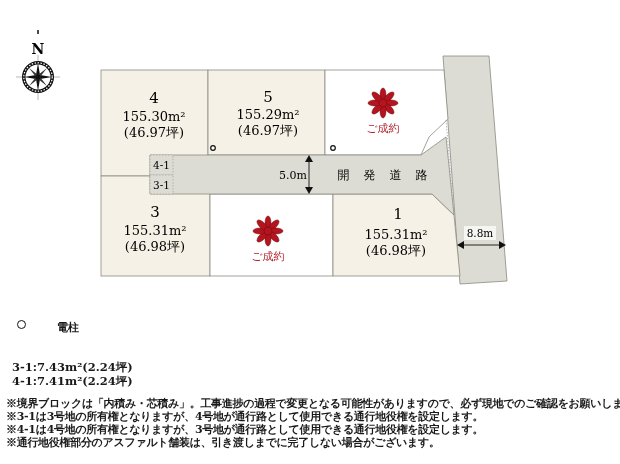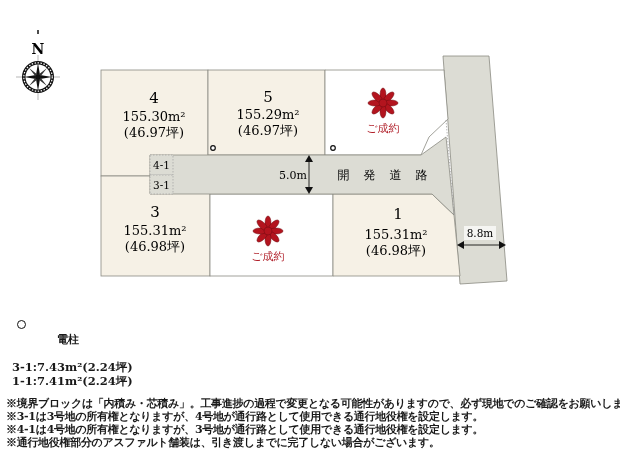--- a/index.html
+++ b/index.html
@@ -3,21 +3,21 @@
 <meta charset="utf-8">
 <style>
   html, body { margin: 0; padding: 0; background: #ffffff; }
   body { width: 620px; height: 464px; position: relative; overflow: hidden;
          font-family: "DejaVu Serif", "Liberation Serif", serif; color: #1a1a1a; }
   #plan { position: absolute; left: 0; top: 0; width: 620px; height: 300px; }
   .lot-num { font-size: 15px; }
   .lot-area { font-size: 13px; }
   .legend { position: absolute; left: 12px; top: 316px; width: 200px; height: 20px; }
   .legend-pole { position: absolute; left: 5px; top: 4px; width: 7px; height: 7px; border: 1.6px solid #111; border-radius: 50%; }
-  .legend-label { position: absolute; left: 45px; top: 16px; font-size: 11px; font-weight: bold; }
+  .legend-label { position: absolute; left: 45px; top: 4px; font-size: 11px; font-weight: bold; }
   .sub-areas { position: absolute; left: 12px; top: 360px; font-size: 11.5px; line-height: 14px; font-weight: bold; }
   .notes { position: absolute; left: 6px; top: 397px; font-size: 11px; font-weight: bold; line-height: 13px; letter-spacing: -0.3px; white-space: nowrap; }
 </style>
 </head>
 <body>
 
 <svg id="plan" viewBox="0 0 620 300" xmlns="http://www.w3.org/2000/svg">
 
   <g>
     <line x1="38" y1="30" x2="38" y2="34" stroke="#111" stroke-width="1.5"></line>
@@ -125,21 +125,21 @@
   <text x="268" y="260" text-anchor="middle" font-size="11" fill="#b01e28">ご成約</text>
 </svg>
 
 <div class="legend">
   <span class="legend-pole"></span>
   <span class="legend-label">電柱</span>
 </div>
 
 <div class="sub-areas">
   <div>3-1:7.43m²(2.24坪)</div>
-  <div>1-1:7.41m²(2.24坪)</div>
+  <div>4-1:7.41m²(2.24坪)</div>
 </div>
 
 <div class="notes">
   <div>※境界ブロックは「内積み・芯積み」。工事進捗の過程で変更となる可能性がありますので、必ず現地でのご確認をお願いします。</div>
   <div>※3-1は3号地の所有権となりますが、4号地が通行路として使用できる通行地役権を設定します。</div>
   <div>※4-1は4号地の所有権となりますが、3号地が通行路として使用できる通行地役権を設定します。</div>
   <div>※通行地役権部分のアスファルト舗装は、引き渡しまでに完了しない場合がございます。</div>
 </div>
 
 </body></html>

